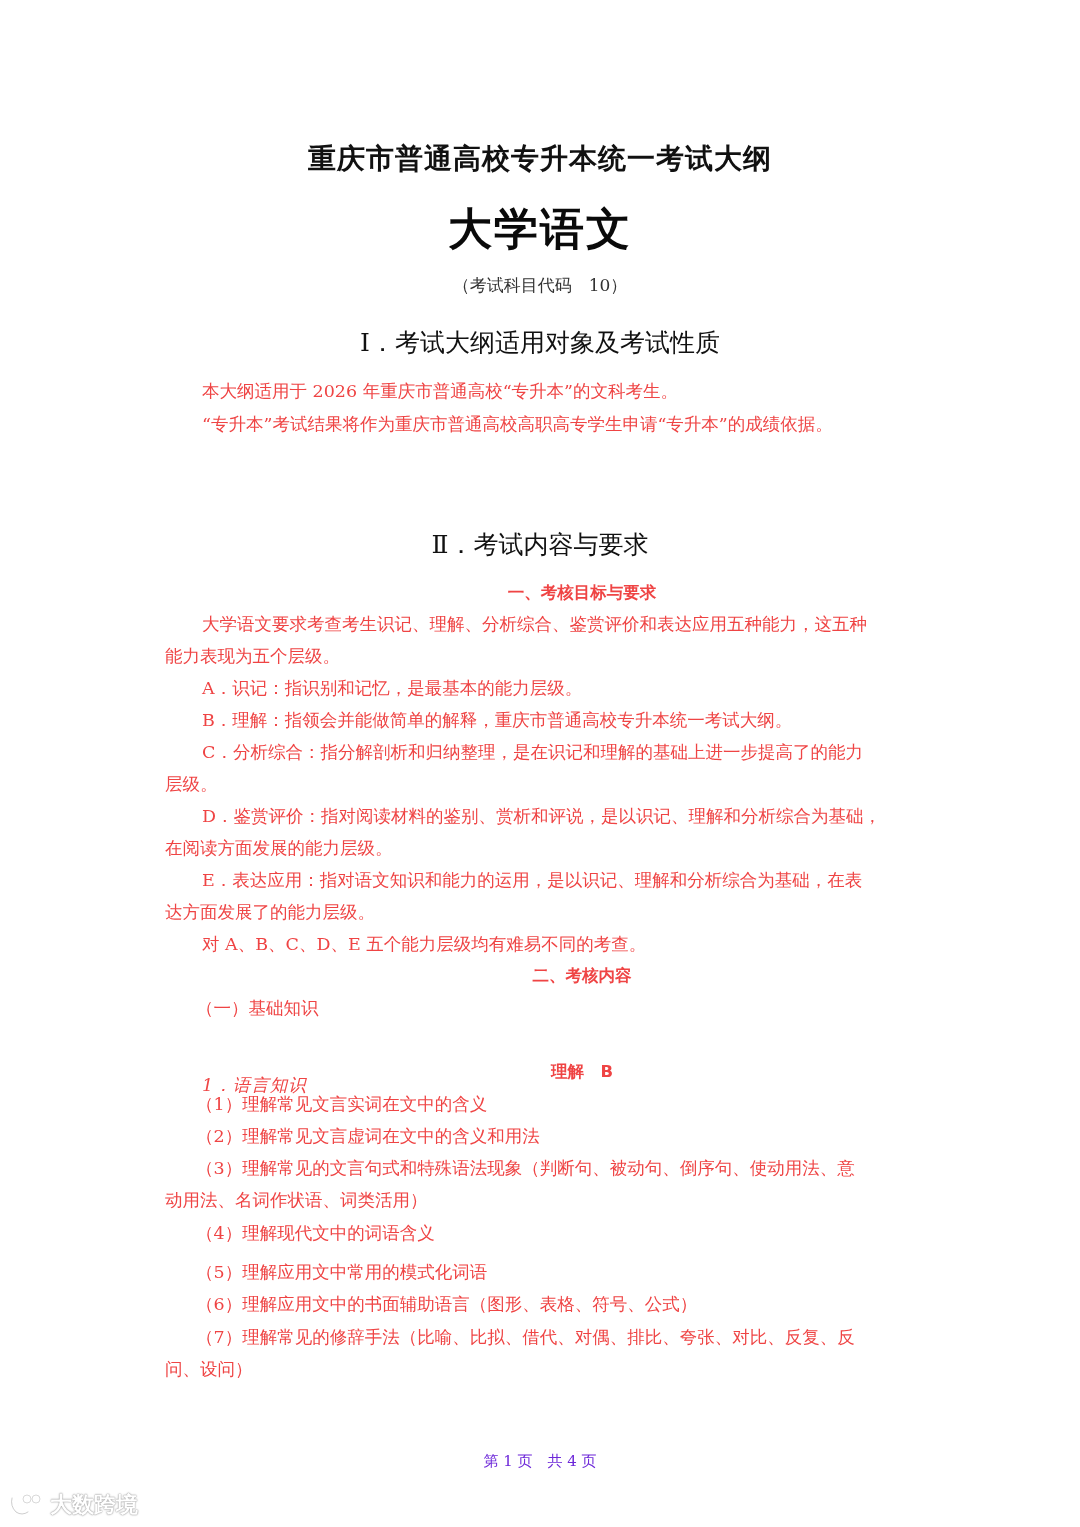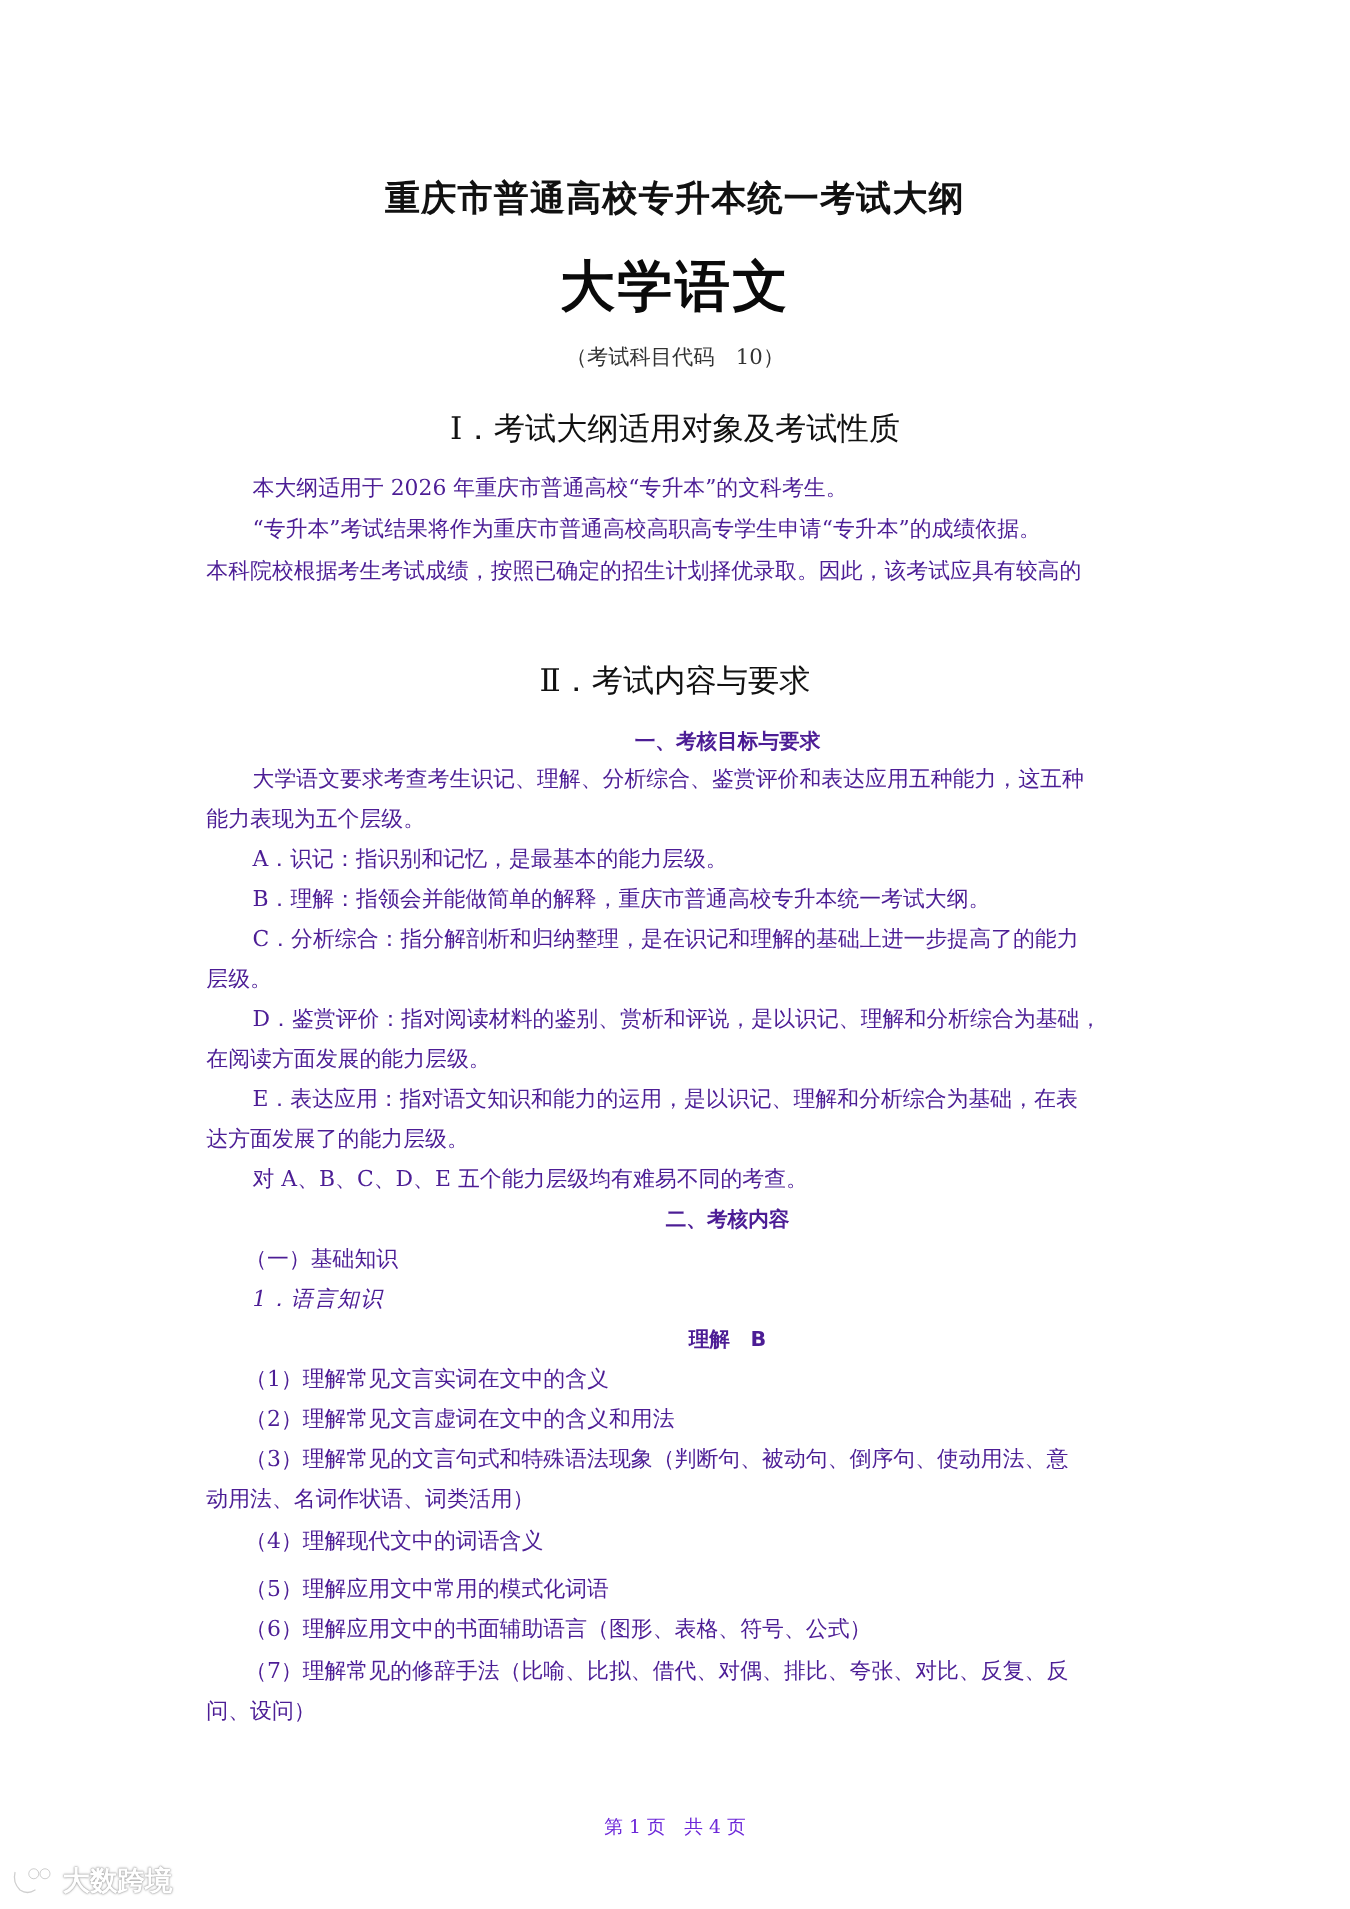--- a/index.html
+++ b/index.html
@@ -53,25 +53,25 @@
     .sec1 { top: 326px; }
     .sec2 { top: 528px; }
 
     .line {
       position: absolute;
       left: 165px;
       width: 760px;
       font-size: 17.5px;
       line-height: 22px;
       white-space: nowrap;
-      color: #4c1d95;
+      color: #ef4444;
     }
     .indent { left: 202px; }
     .bold { font-weight: bold; font-family: "DejaVu Sans", "Liberation Sans", sans-serif; font-size: 16.5px; text-align: center; }
-    .kai { font-family: "DejaVu Serif", serif; font-style: italic; letter-spacing: 1px; }
+    .kai { font-family: "DejaVu Serif", serif; font-style: italic; letter-spacing: 1px; margin-top: 45px; }
 
     .footer {
       position: absolute;
       top: 1452px;
       left: 0;
       width: 1080px;
       text-align: center;
       font-size: 15px;
       color: #6d28d9;
     }
@@ -100,21 +100,20 @@
 <div class="page">
 
   <div class="title-line doc-title">重庆市普通高校专升本统一考试大纲</div>
   <div class="title-line subject-title">大学语文</div>
   <div class="title-line subject-code">（考试科目代码　10）</div>
 
   <div class="title-line section-heading sec1">Ⅰ．考试大纲适用对象及考试性质</div>
 
   <div class="line indent" style="top:380px">本大纲适用于 2026 年重庆市普通高校“专升本”的文科考生。</div>
   <div class="line indent" style="top:413px">“专升本”考试结果将作为重庆市普通高校高职高专学生申请“专升本”的成绩依据。</div>
-  <div class="line" style="top:446px">本科院校根据考生考试成绩，按照已确定的招生计划择优录取。因此，该考试应具有较高的</div>
 
   <div class="title-line section-heading sec2">Ⅱ．考试内容与要求</div>
 
   <div class="line indent bold" style="top:582px">一、考核目标与要求</div>
   <div class="line indent" style="top:613px">大学语文要求考查考生识记、理解、分析综合、鉴赏评价和表达应用五种能力，这五种</div>
   <div class="line" style="top:645px">能力表现为五个层级。</div>
   <div class="line indent" style="top:677px">A．识记：指识别和记忆，是最基本的能力层级。</div>
   <div class="line indent" style="top:709px">B．理解：指领会并能做简单的解释，重庆市普通高校专升本统一考试大纲。</div>
   <div class="line indent" style="top:741px">C．分析综合：指分解剖析和归纳整理，是在识记和理解的基础上进一步提高了的能力</div>
   <div class="line" style="top:773px">层级。</div>

